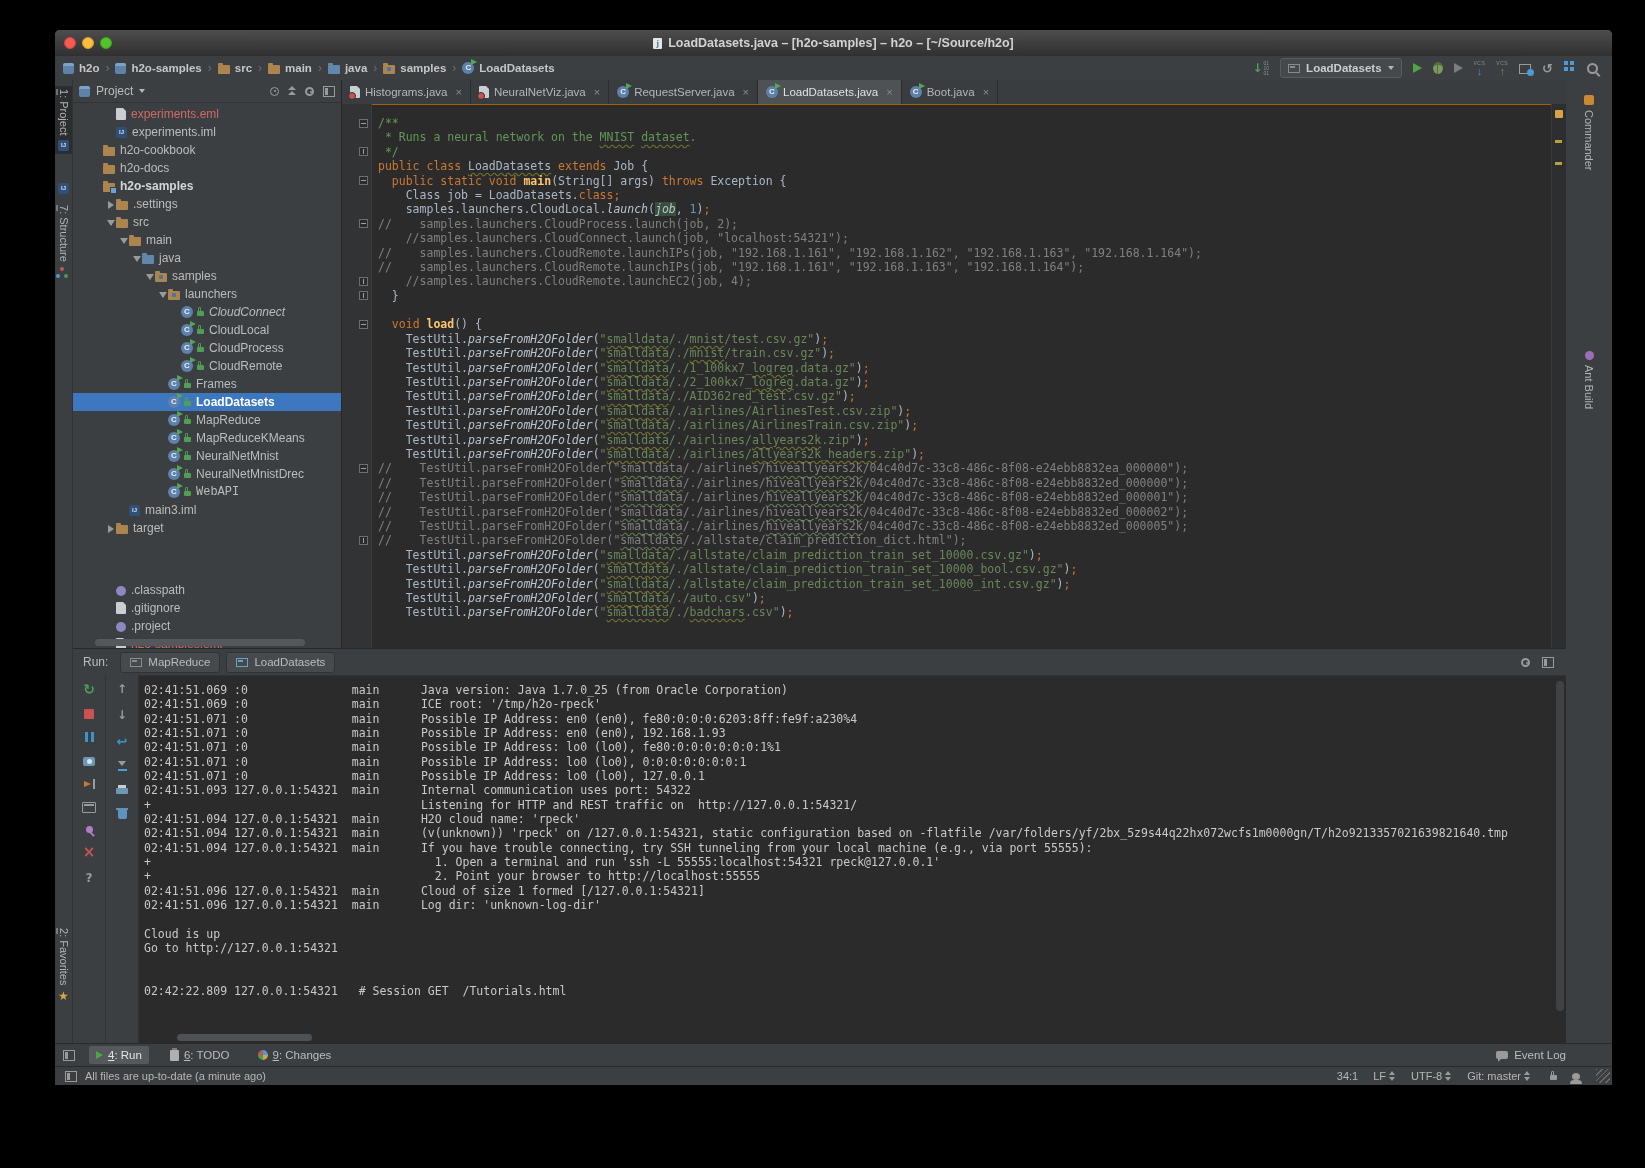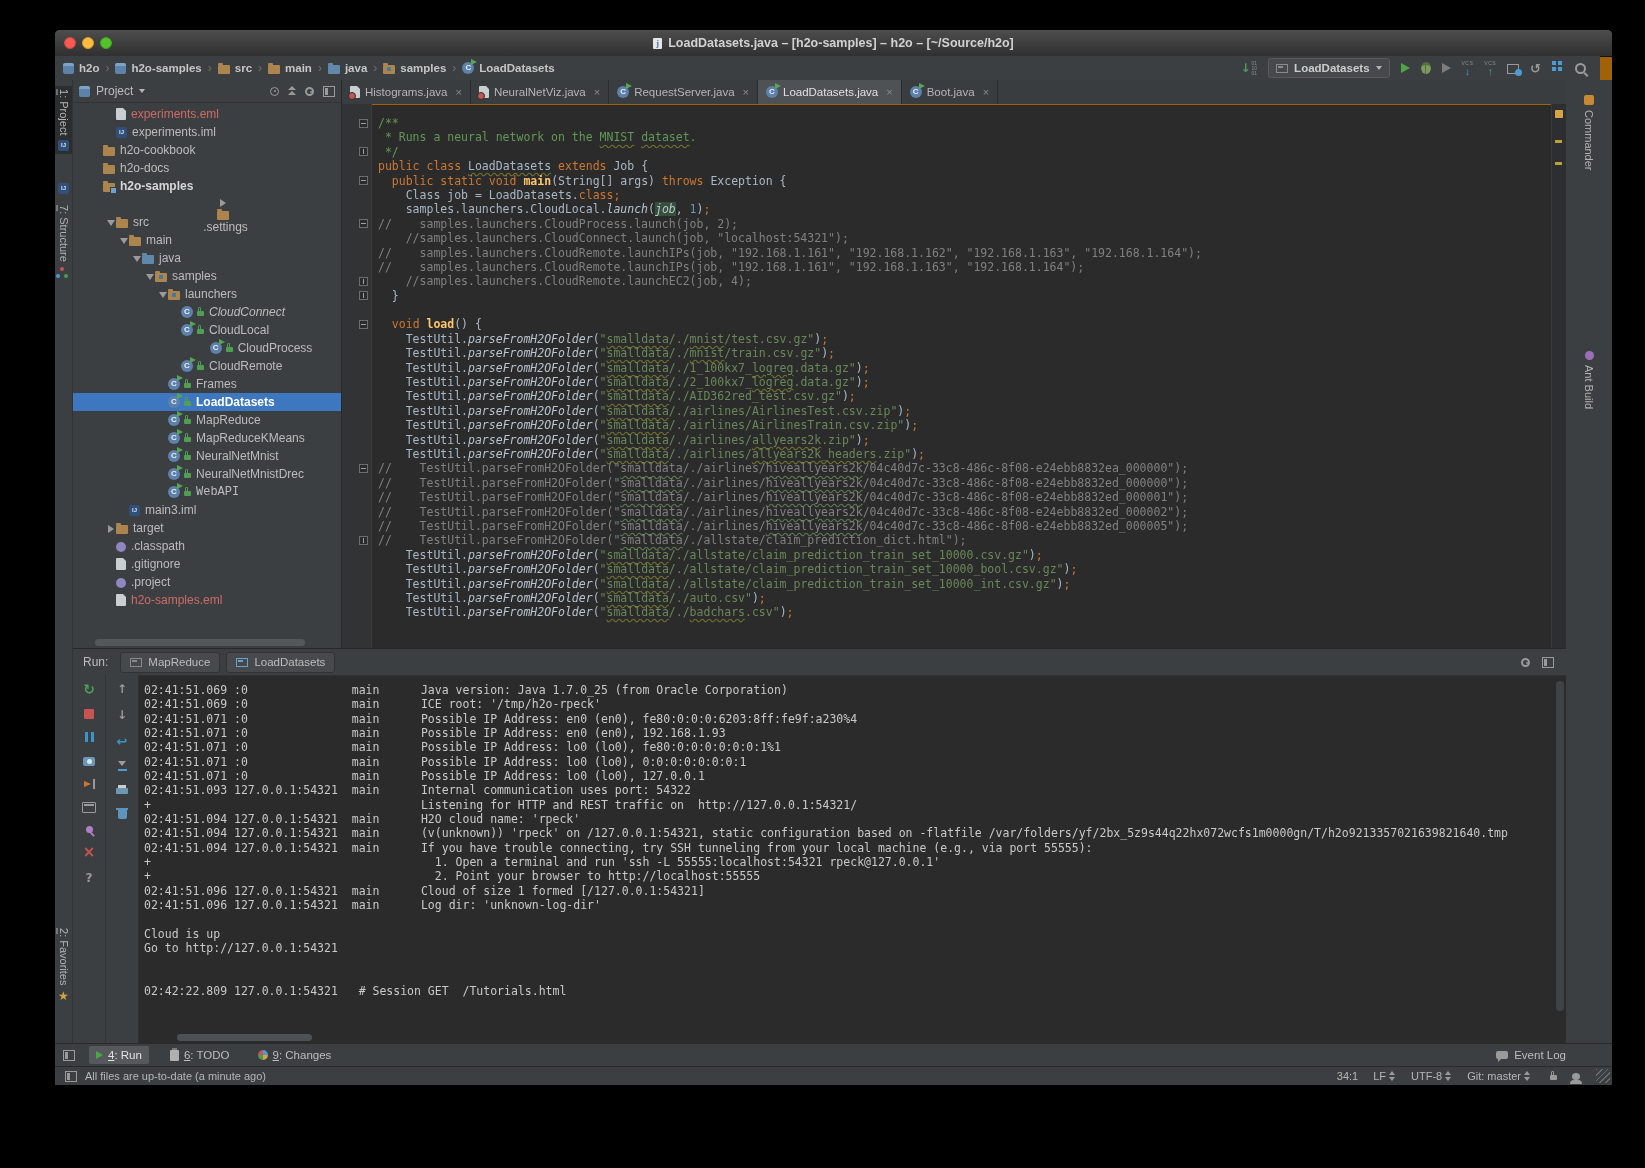--- a/index.html
+++ b/index.html
@@ -6,21 +6,21 @@
   body{width:1645px;height:1168px;background:#000;font-family:"Liberation Sans",sans-serif;position:relative;overflow:hidden}
   .win{position:absolute;left:55px;top:30px;width:1557px;height:1055px;background:#a16207;border-radius:5px 5px 0 0;box-shadow:0 18px 50px rgba(0,0,0,.8)}
   
   .titlebar{position:absolute;left:0;top:0;right:0;height:26px;background:linear-gradient(#4d4d4d,#303030);border-bottom:1px solid #141414;border-radius:5px 5px 0 0}
   .tl{position:absolute;top:7px;width:12px;height:12px;border-radius:50%;box-sizing:border-box}
   .tl.r{left:9px;background:#f85a52;border:1px solid #c94840}
   .tl.y{left:27px;background:#fdbc40;border:1px solid #d29d2f}
   .tl.g{left:45px;background:#54c22b;border:1px solid #3da31f}
   .title{position:absolute;left:0;right:0;top:0;height:26px;display:flex;align-items:center;justify-content:center;gap:6px;font-size:12.5px;color:#d2d2d2;font-weight:bold}
   
-  .navbar{position:absolute;left:0;top:26px;right:12px;height:24px;background:#3c3f41;border-bottom:1px solid #2a2a2a;display:flex;align-items:center}
+  .navbar{position:absolute;left:0;top:26px;right:0;height:24px;background:#3c3f41;border-bottom:1px solid #2a2a2a;display:flex;align-items:center}
   .crumbs{display:flex;align-items:center;padding-left:8px;gap:4px}
   .crumb{display:flex;align-items:center;gap:5px;color:#c6c6c6;font-size:11.5px;font-weight:bold}
   .csep{color:#6e6e6e;font-size:12px;padding:0 2px}
   .navright{margin-left:auto;display:flex;align-items:center;gap:11px;padding-right:14px}
   .combo{display:flex;align-items:center;gap:6px;height:18px;padding:0 7px;background:#46494b;border:1px solid #5a5a5a;border-radius:3px;color:#cccccc;font-size:11.5px;font-weight:bold}
   .caret{width:0;height:0;border-top:4px solid #b5b5b5;border-left:3.5px solid transparent;border-right:3.5px solid transparent}
   
   .lstripe{position:absolute;left:0;top:50px;width:17px;bottom:42px;background:#3c3f41;border-right:1px solid #313335}
   .rstripe{position:absolute;right:0;top:50px;width:46px;bottom:42px;background:#3c3f41;border-left:1px solid #313335}
   .vl{writing-mode:vertical-rl;font-size:11px;color:#b3b3b3;white-space:nowrap}
@@ -318,21 +318,21 @@
         <div class="trow" style="padding-left: 19px;">
           <span class="sp"></span>
           <span class="ic i-folder"></span>
           <span class="lbl">h2o-docs</span>
         </div>
         <div class="trow bold" style="padding-left: 19px;">
           <span class="sp"></span>
           <span class="ic i-folder i-root"></span>
           <span class="lbl">h2o-samples</span>
         </div>
-        <div class="trow" style="padding-left: 32px; flex-direction: column;">
+        <div class="trow" style="padding-left: 32px;">
           <span class="sp" style="text-align: center;"><span class="ic i-arr-r"></span></span>
           <span class="ic i-folder"></span>
           <span class="lbl">.settings</span>
         </div>
         <div class="trow" style="padding-left: 32px;">
           <span class="sp" style="text-align: center;"><span class="ic i-arr-d"></span></span>
           <span class="ic i-folder"></span>
           <span class="lbl">src</span>
         </div>
         <div class="trow" style="padding-left: 45px;">
@@ -360,21 +360,21 @@
           <span class="ic i-class"></span>
           <span class="ic i-lock"></span>
           <span class="lbl">CloudConnect</span>
         </div>
         <div class="trow" style="padding-left: 97px;">
           <span class="sp"></span>
           <span class="ic i-class i-run"></span>
           <span class="ic i-lock"></span>
           <span class="lbl">CloudLocal</span>
         </div>
-        <div class="trow" style="padding-left: 97px; justify-content: center;">
+        <div class="trow" style="padding-left: 97px;">
           <span class="sp"></span>
           <span class="ic i-class i-run"></span>
           <span class="ic i-lock"></span>
           <span class="lbl">CloudProcess</span>
         </div>
         <div class="trow" style="padding-left: 97px;">
           <span class="sp"></span>
           <span class="ic i-class i-run"></span>
           <span class="ic i-lock"></span>
           <span class="lbl">CloudRemote</span>
@@ -424,21 +424,21 @@
         <div class="trow" style="padding-left: 45px;">
           <span class="sp"></span>
           <span class="ic i-iml"></span>
           <span class="lbl">main3.iml</span>
         </div>
         <div class="trow" style="padding-left: 32px;">
           <span class="sp" style="text-align: center;"><span class="ic i-arr-r"></span></span>
           <span class="ic i-folder"></span>
           <span class="lbl">target</span>
         </div>
-        <div class="trow" style="padding-left: 32px;">
+        <div class="trow" style="padding-left: 32px; margin-top: 44px;">
           <span class="sp"></span>
           <span class="ic i-dotfile"></span>
           <span class="lbl">.classpath</span>
         </div>
         <div class="trow" style="padding-left: 32px;">
           <span class="sp"></span>
           <span class="ic i-page"></span>
           <span class="lbl">.gitignore</span>
         </div>
         <div class="trow" style="padding-left: 32px;">

